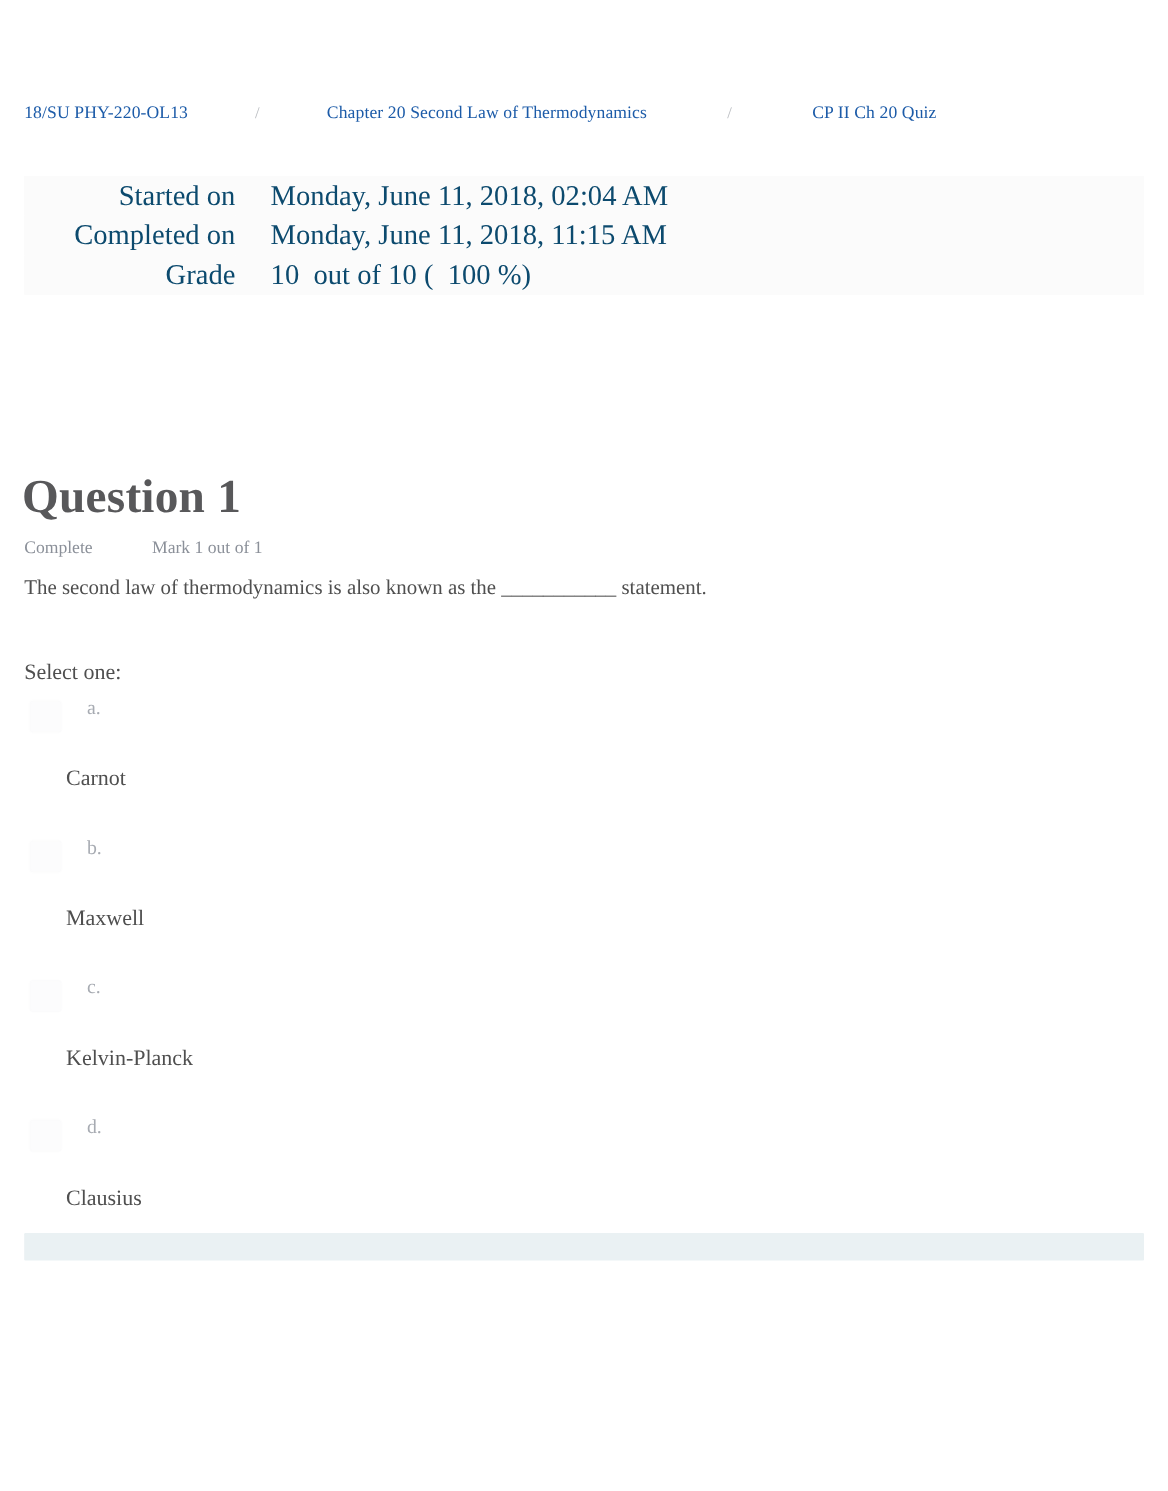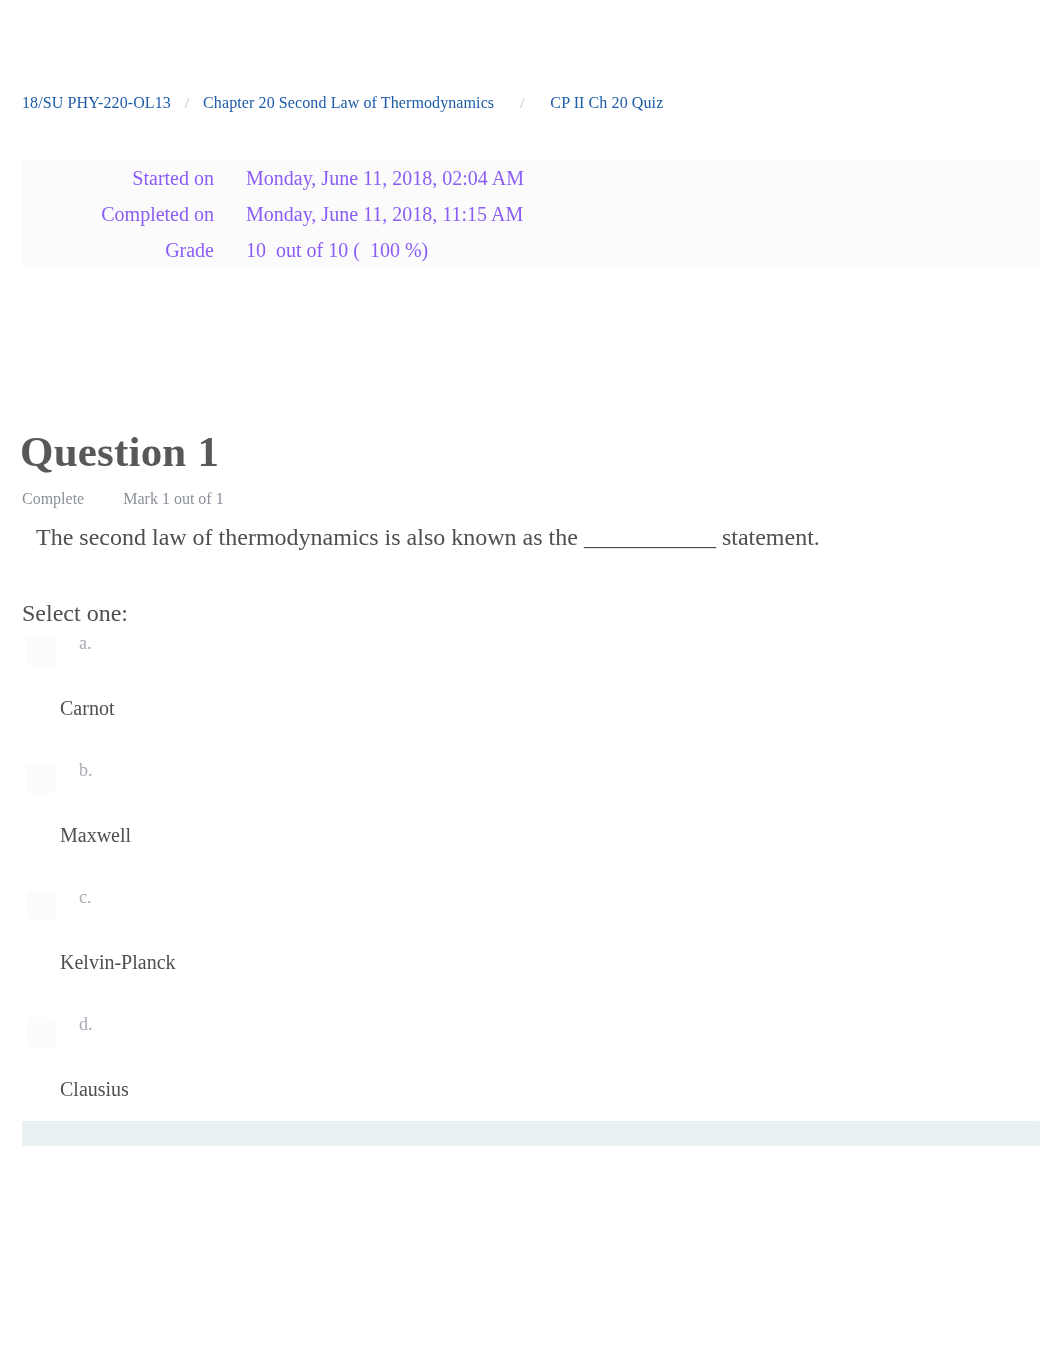--- a/index.html
+++ b/index.html
@@ -19,20 +19,21 @@
 
   
   .breadcrumb {
     position: absolute;
     top: 94px;
     left: 22px;
     display: flex;
     align-items: baseline;
     font-size: 16px;
     white-space: nowrap;
+    gap: 47px;
   }
   .crumb-link {
     color: #1c5ba8;
     text-decoration: none;
     font-size: 16px;
     letter-spacing: 0.1px;
   }
   .crumb-sep {
     color: #b9bcc0;
     font-size: 15px;
@@ -49,22 +50,22 @@
     left: 22px;
     width: 1018px;
     border-collapse: collapse;
   }
   .summary-table tr.odd { background: #fbfbfb; }
   .summary-table tr.even { background: #ffffff; }
   .summary-table td {
     padding: 0;
     height: 36px;
     vertical-align: middle;
-    font-size: 20px;
-    color: #8b5cf6;
+    font-size: 26px;
+    color: #0c4a6e;
   }
   .summary-table td.key {
     width: 192px;
     text-align: right;
     padding-right: 0;
     white-space: nowrap;
   }
   .summary-table td.val {
     padding-left: 32px;
     white-space: pre;
@@ -84,36 +85,36 @@
   .question-meta {
     position: absolute;
     top: 490px;
     left: 22px;
     display: flex;
     align-items: baseline;
     font-size: 16px;
     color: #8b9099;
     white-space: nowrap;
   }
-  .question-meta .state { margin-right: 39px; }
+  .question-meta .state { margin-right: 54px; }
 
   .question-text {
     position: absolute;
     top: 524px;
-    left: 36px;
-    font-size: 24px;
+    left: 22px;
+    font-size: 19px;
     color: #4f4f4f;
     white-space: pre;
   }
 
   .select-one {
     position: absolute;
     top: 600px;
     left: 22px;
-    font-size: 24px;
+    font-size: 20px;
     color: #4f4f4f;
   }
 
   
   .answers {
     position: absolute;
     top: 633px;
     left: 22px;
     width: 600px;
   }

